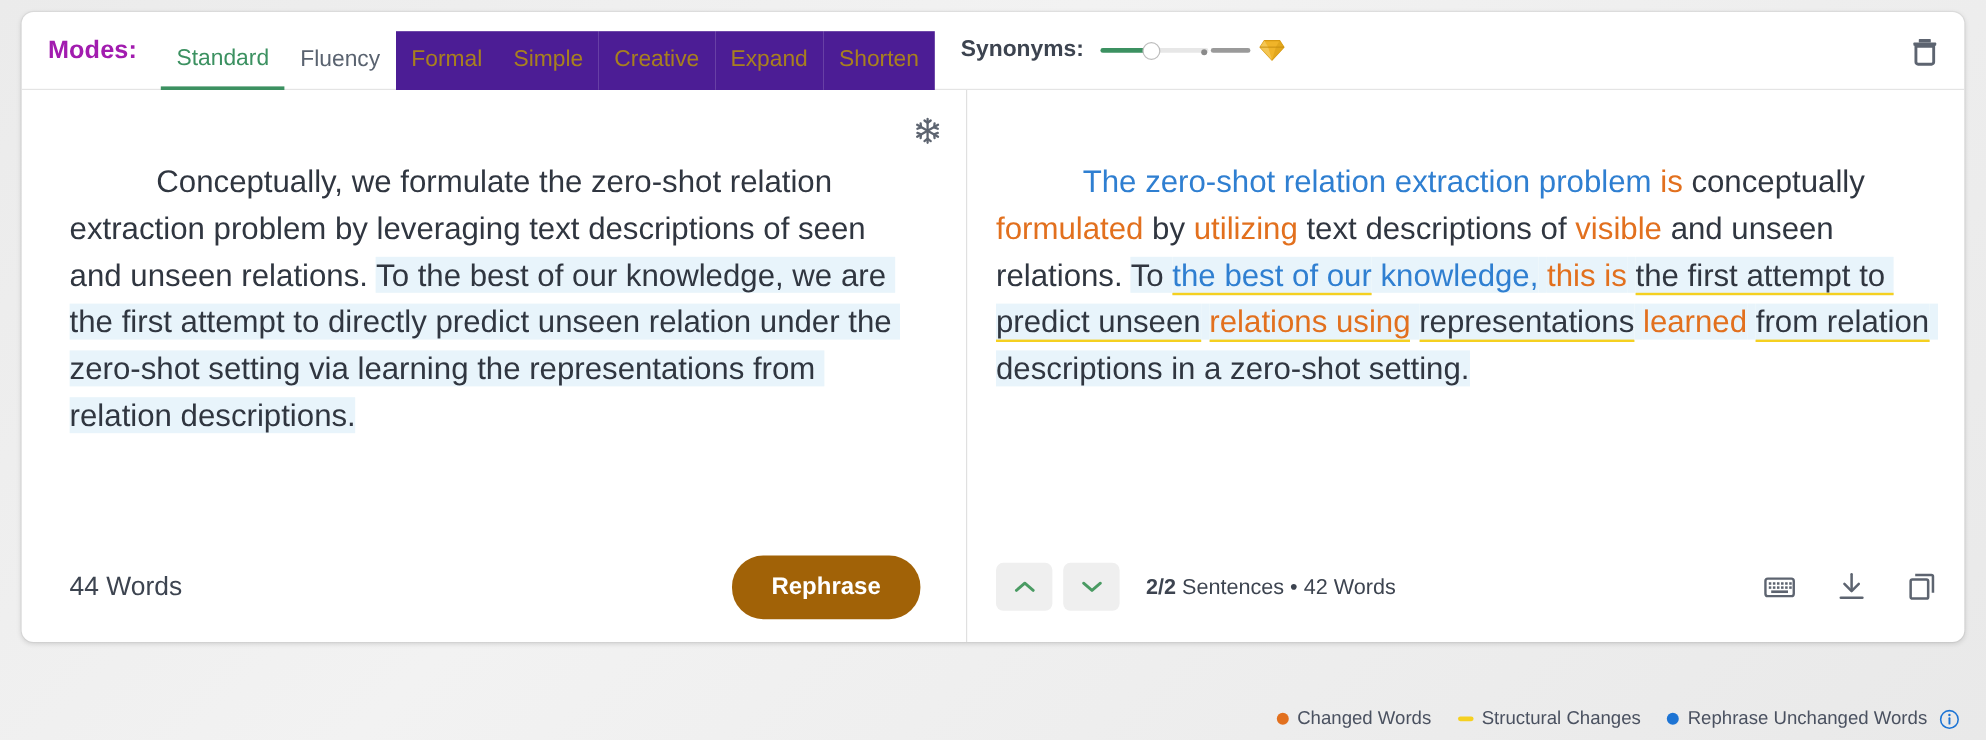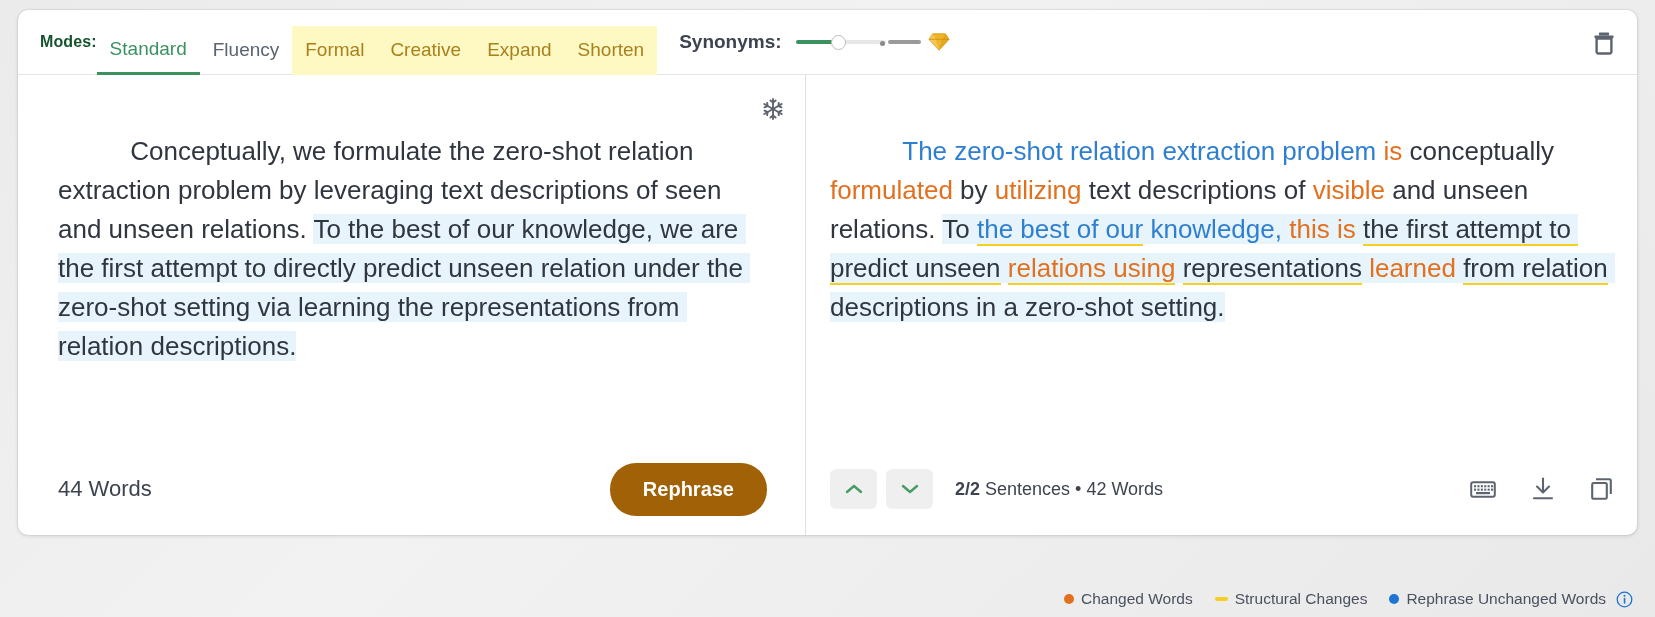--- a/index.html
+++ b/index.html
@@ -36,23 +36,24 @@
     position: relative;
     height: 65px;
     border-bottom: 1px solid #e4e4e4;
     display: flex;
     align-items: center;
     padding: 0 0 0 22px;
     box-sizing: border-box;
   }
 
   .modes-label {
-    font-size: 16px;
+    font-size: 21px;
     font-weight: bold;
-    color: #14532d;
+    color: #a21caf;
+    margin-right: 20px;
     letter-spacing: .1px;
   }
 
   .modes-list {
     display: flex;
     align-items: stretch;
     height: 65px;
   }
 
   .mode {
@@ -64,21 +65,21 @@
     cursor: pointer;
     position: relative;
     white-space: nowrap;
     margin-top: 16px;
   }
   .mode.active {
     color: #3c9161;
     border-bottom: 3px solid #3c9161;
   }
   .mode.premium {
-    background: #fef9c3;
+    background: #4c1d95;
     color: #a8801e;
   }
 
   .synonyms-block {
     display: flex;
     align-items: center;
     margin-left: 22px;
   }
   .synonyms-label {
     font-size: 19px;
@@ -272,20 +273,23 @@
 
       <div class="modes-list">
         <div class="mode active">
           <span>Standard</span>
         </div>
         <div class="mode">
           <span>Fluency</span>
         </div>
         <div class="mode premium">
           <span>Formal</span>
+        </div>
+        <div class="mode premium">
+          <span>Simple</span>
         </div>
         <div class="mode premium">
           <span>Creative</span>
         </div>
         <div class="mode premium">
           <span>Expand</span>
         </div>
         <div class="mode premium">
           <span>Shorten</span>
         </div>

